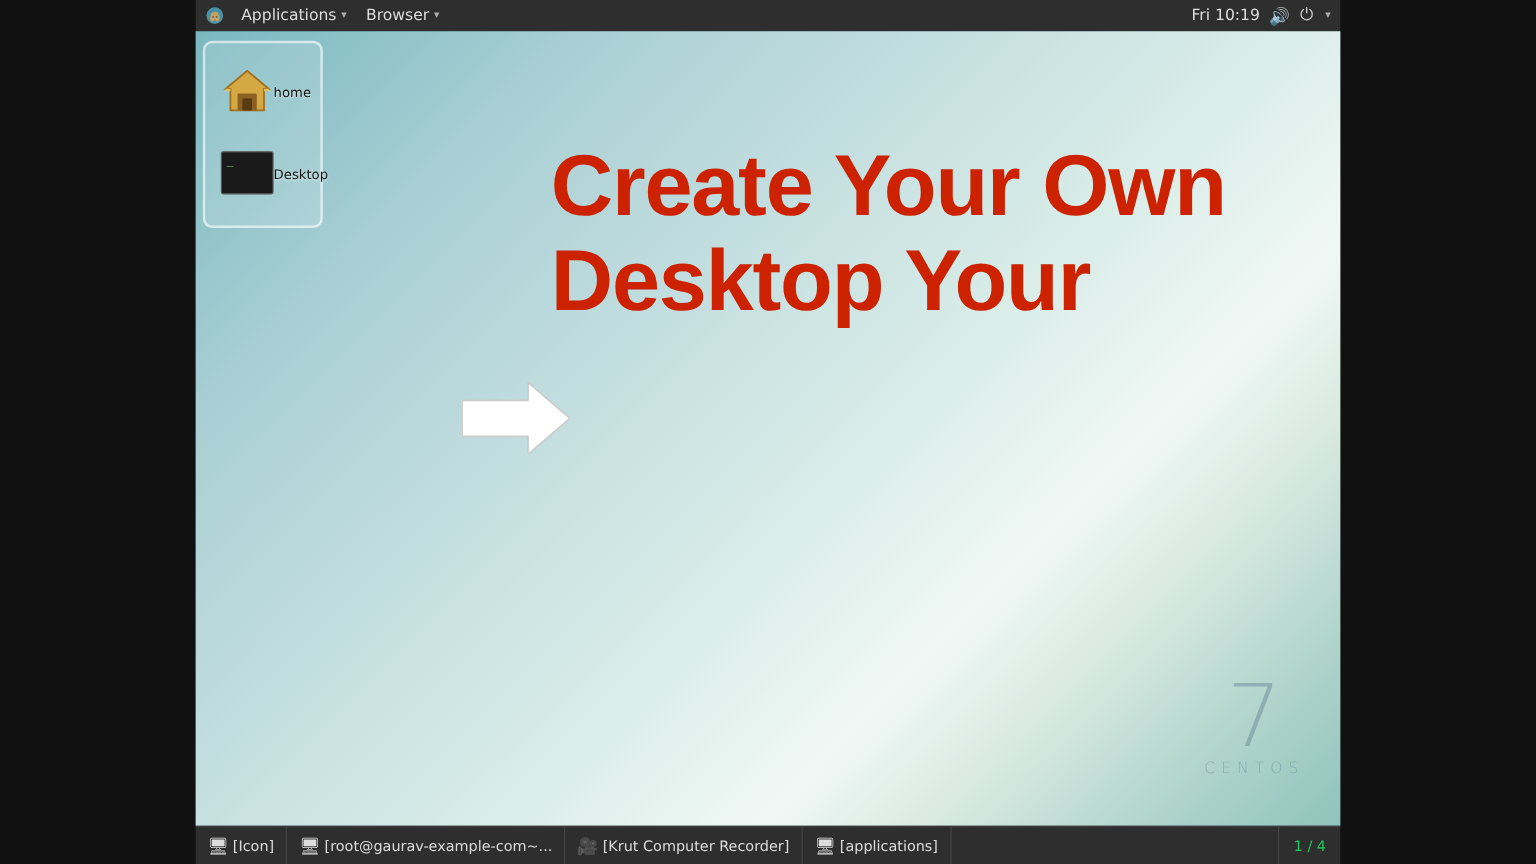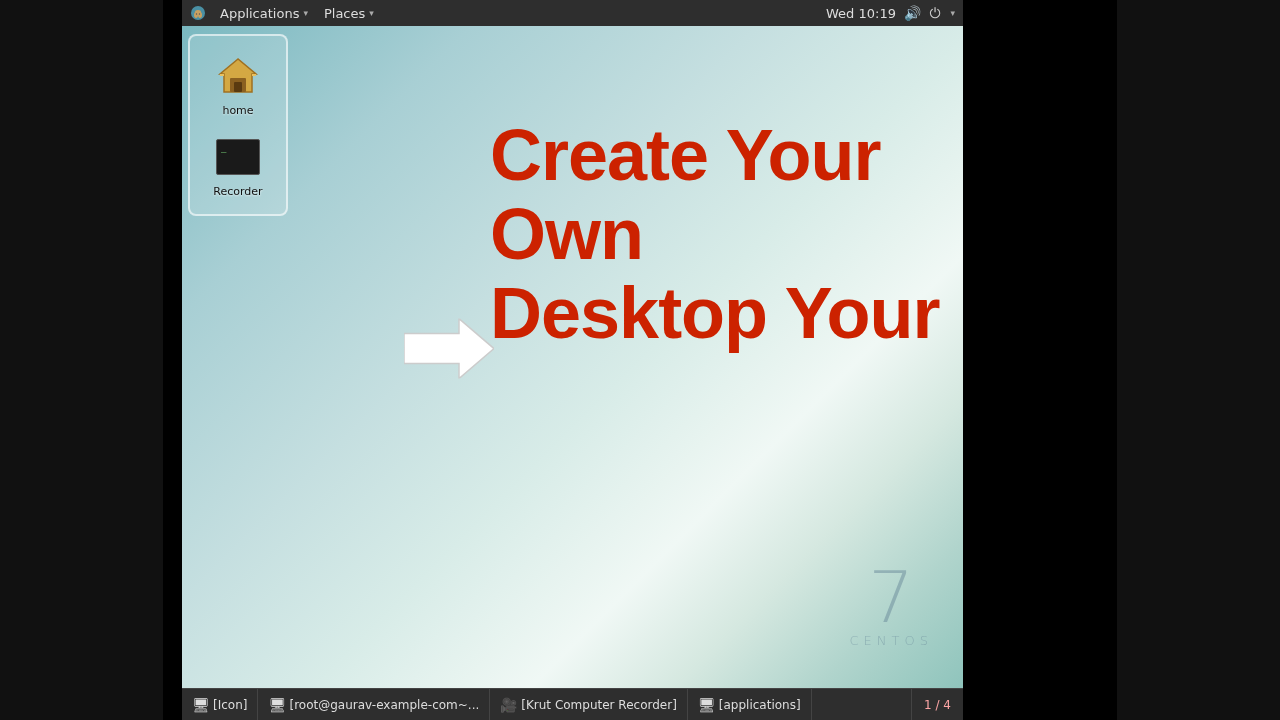--- a/index.html
+++ b/index.html
@@ -22,24 +22,23 @@
       position: absolute;
       right: 0; top: 0;
       width: 163px; height: 720px;
       background: #111;
     }
 
     
     .window {
       position: absolute;
       left: 163px; top: 0;
-      width: 800px; height: 720px;
+      width: 954px; height: 720px;
       display: flex;
       flex-direction: column;
-      padding-left: 19px;
     }
 
     
     .top-panel {
       height: 26px;
       background: #2e2e2e;
       display: flex;
       align-items: center;
       justify-content: space-between;
       padding: 0 8px;
@@ -100,21 +99,21 @@
       margin: 8px 6px;
       display: flex;
       flex-direction: column;
       align-items: center;
       gap: 4px;
       height: fit-content;
     }
 
     .desktop-icon {
       display: flex;
-      flex-direction: column;
+      flex-direction: row;
       align-items: center;
       cursor: pointer;
       padding: 6px 8px;
       border-radius: 4px;
       width: 86px;
     }
     .desktop-icon .icon-img {
       width: 48px;
       height: 48px;
       display: flex;
@@ -169,21 +168,21 @@
     .arrow-container {
       position: absolute;
       left: 110px;
       top: 50%;
       transform: translateY(-60%);
     }
 
     
     .main-title {
       position: absolute;
-      left: 196px;
+      left: 184px;
       top: 90px;
       right: 20px;
       font-size: 72px;
       font-weight: 900;
       color: #cc2200;
       line-height: 1.1;
       font-family: Arial Black, Arial, sans-serif;
       letter-spacing: -1px;
       text-shadow: none;
     }
@@ -233,21 +232,21 @@
       height: 100%;
       white-space: nowrap;
     }
     .taskbar-item-icon {
       width: 16px; height: 16px;
       font-size: 14px;
     }
     .taskbar-spacer { flex: 1; }
     .taskbar-pagination {
       padding: 4px 12px;
-      color: #fca5a5;
+      color: #22c55e;
       font-size: 12px;
       border-left: 1px solid #444;
       height: 100%;
       display: flex;
       align-items: center;
     }
   </style>
 </head>
 <body>
 
@@ -267,27 +266,27 @@
         <circle cx="6.5" cy="9" r="0.7" fill="#555"></circle>
         <circle cx="9.5" cy="9" r="0.7" fill="#555"></circle>
       </svg>
 
       <div class="panel-menu">
         <span>Applications</span>
         <span class="panel-chevron">▾</span>
       </div>
 
       <div class="panel-menu">
-        <span>Places</span>
+        <span>Browser</span>
         <span class="panel-chevron">▾</span>
       </div>
     </div>
 
     <div class="top-panel-right">
-      <span>Wed 10:19</span>
+      <span>Fri 10:19</span>
       <span class="panel-icon">🔊</span>
       <span class="panel-icon">⏻</span>
       <span class="panel-chevron">▾</span>
     </div>
   </div>
 
   <div class="desktop">
 
     <div class="desktop-icons">
 
@@ -305,21 +304,21 @@
       </div>
 
 
 
       <div class="desktop-icon">
         <div class="icon-img">
           <div class="terminal-icon-img">
             <span style="color:#8fff8f; font-size:9px;">_</span>
           </div>
         </div>
-        <span class="icon-label">Recorder</span>
+        <span class="icon-label">Desktop</span>
       </div>
 
 
     </div>
 
     <div class="desktop-content">
 
       <div class="arrow-container">
         <svg width="90" height="60" viewBox="0 0 90 60">
           <polygon points="0,15 55,15 55,0 90,30 55,60 55,45 0,45" fill="white" stroke="#ccc" stroke-width="1.5"></polygon>

